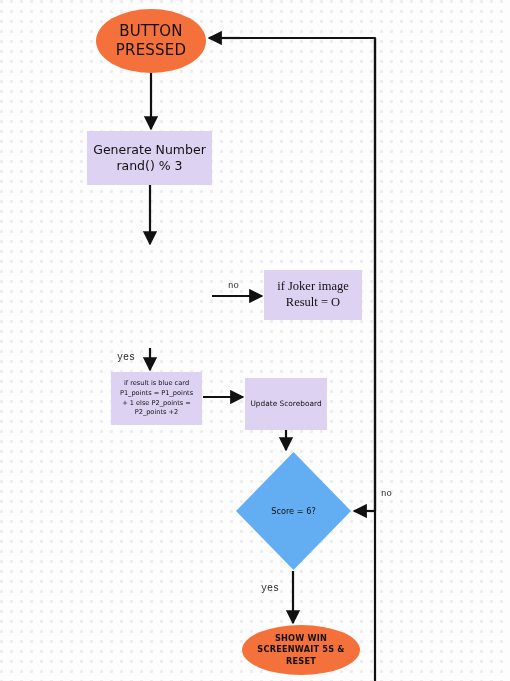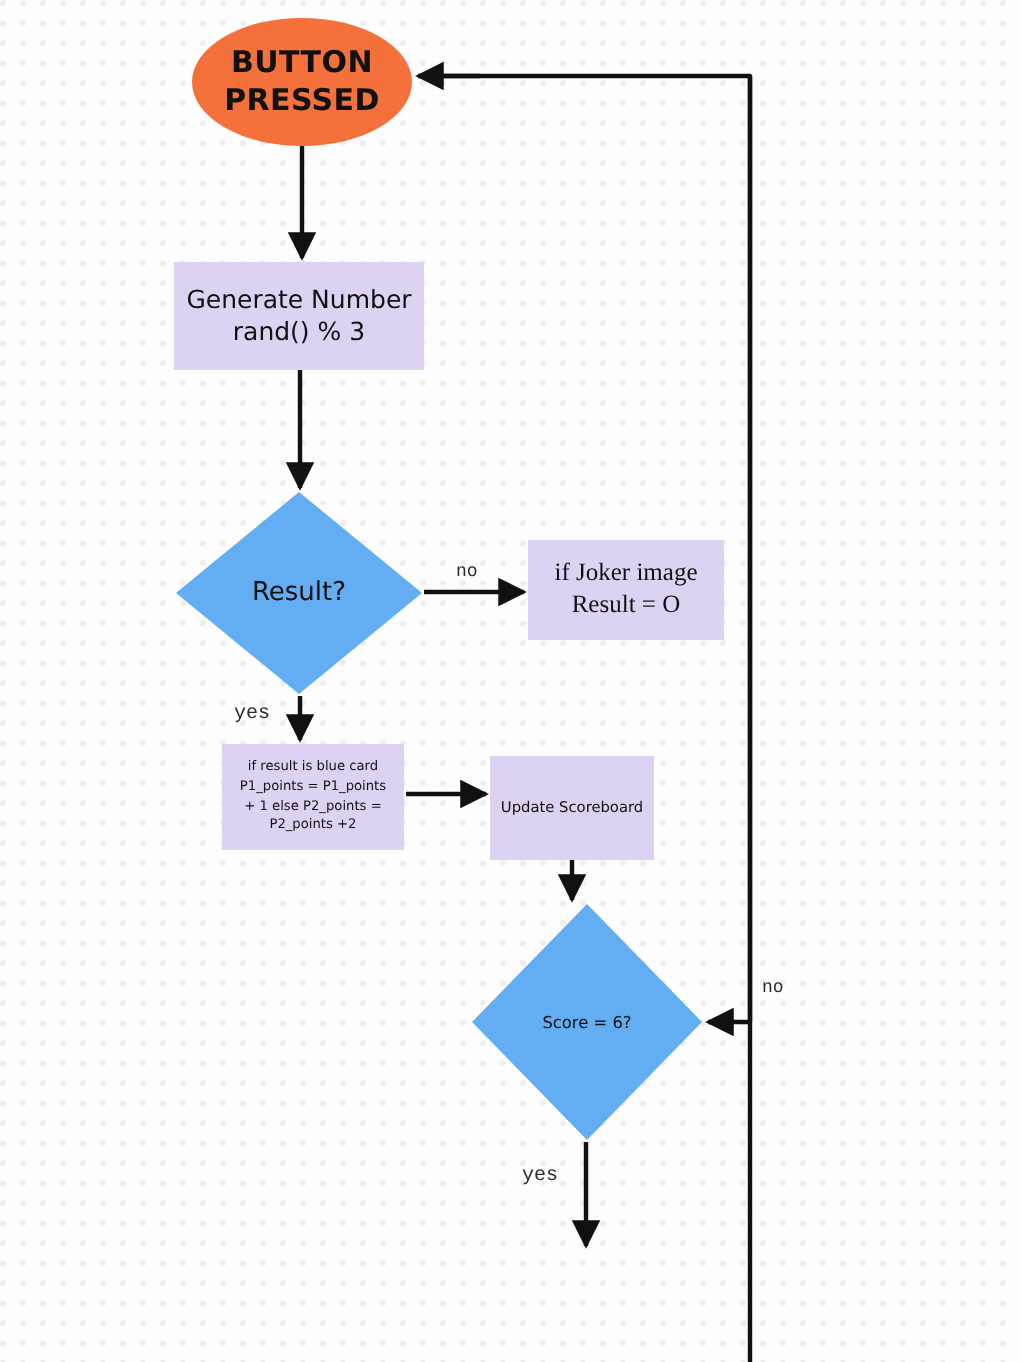--- a/index.html
+++ b/index.html
@@ -37,21 +37,21 @@
     align-items: center;
     justify-content: center;
     text-align: center;
     color: #111111;
     line-height: 1.25;
     white-space: pre-line;
   }
   .terminator {
     background: #f4713c;
     border-radius: 50%;
-    font-weight: bold;
+    font-weight: normal;
     letter-spacing: 0.2px;
   }
   .process {
     background: #ddd2f2;
   }
   .diamond-wrap {
     position: absolute;
   }
   .diamond-shape {
     position: absolute;
@@ -156,40 +156,39 @@
 
     <path d="M 293 571 L 293 623" stroke="#111111" stroke-width="2.2" fill="none" marker-end="url(#arrow)"></path>
   </svg>
 
   <div class="node terminator" id="node-button-pressed">BUTTON
 PRESSED</div>
 
   <div class="node process" id="node-generate-number">Generate Number
 rand() % 3</div>
 
-  <div class="diamond-wrap" id="diamond-result">
-    <div class="diamond-shape"></div>
-    <div class="diamond-label">Result?</div>
-  </div>
 
   <div class="node process" id="node-joker">if Joker image
 Result = O</div>
 
   <div class="node process" id="node-points">if result is blue card
 P1_points = P1_points
 + 1 else P2_points =
 P2_points +2</div>
 
   <div class="node process" id="node-update-scoreboard">Update Scoreboard</div>
 
   <div class="diamond-wrap" id="diamond-score">
     <div class="diamond-shape"></div>
     <div class="diamond-label">Score = 6?</div>
   </div>
 
+  <div class="node terminator" id="node-show-win">SHOW WIN
+SCREENWAIT 5S &amp;
+RESET</div>
 
   <div class="edge-label" id="label-result-no">no</div>
 
   <div class="edge-label" id="label-result-yes">yes</div>
 
   <div class="edge-label" id="label-score-no">no</div>
 
   <div class="edge-label" id="label-score-yes">yes</div>
 
 </div>

